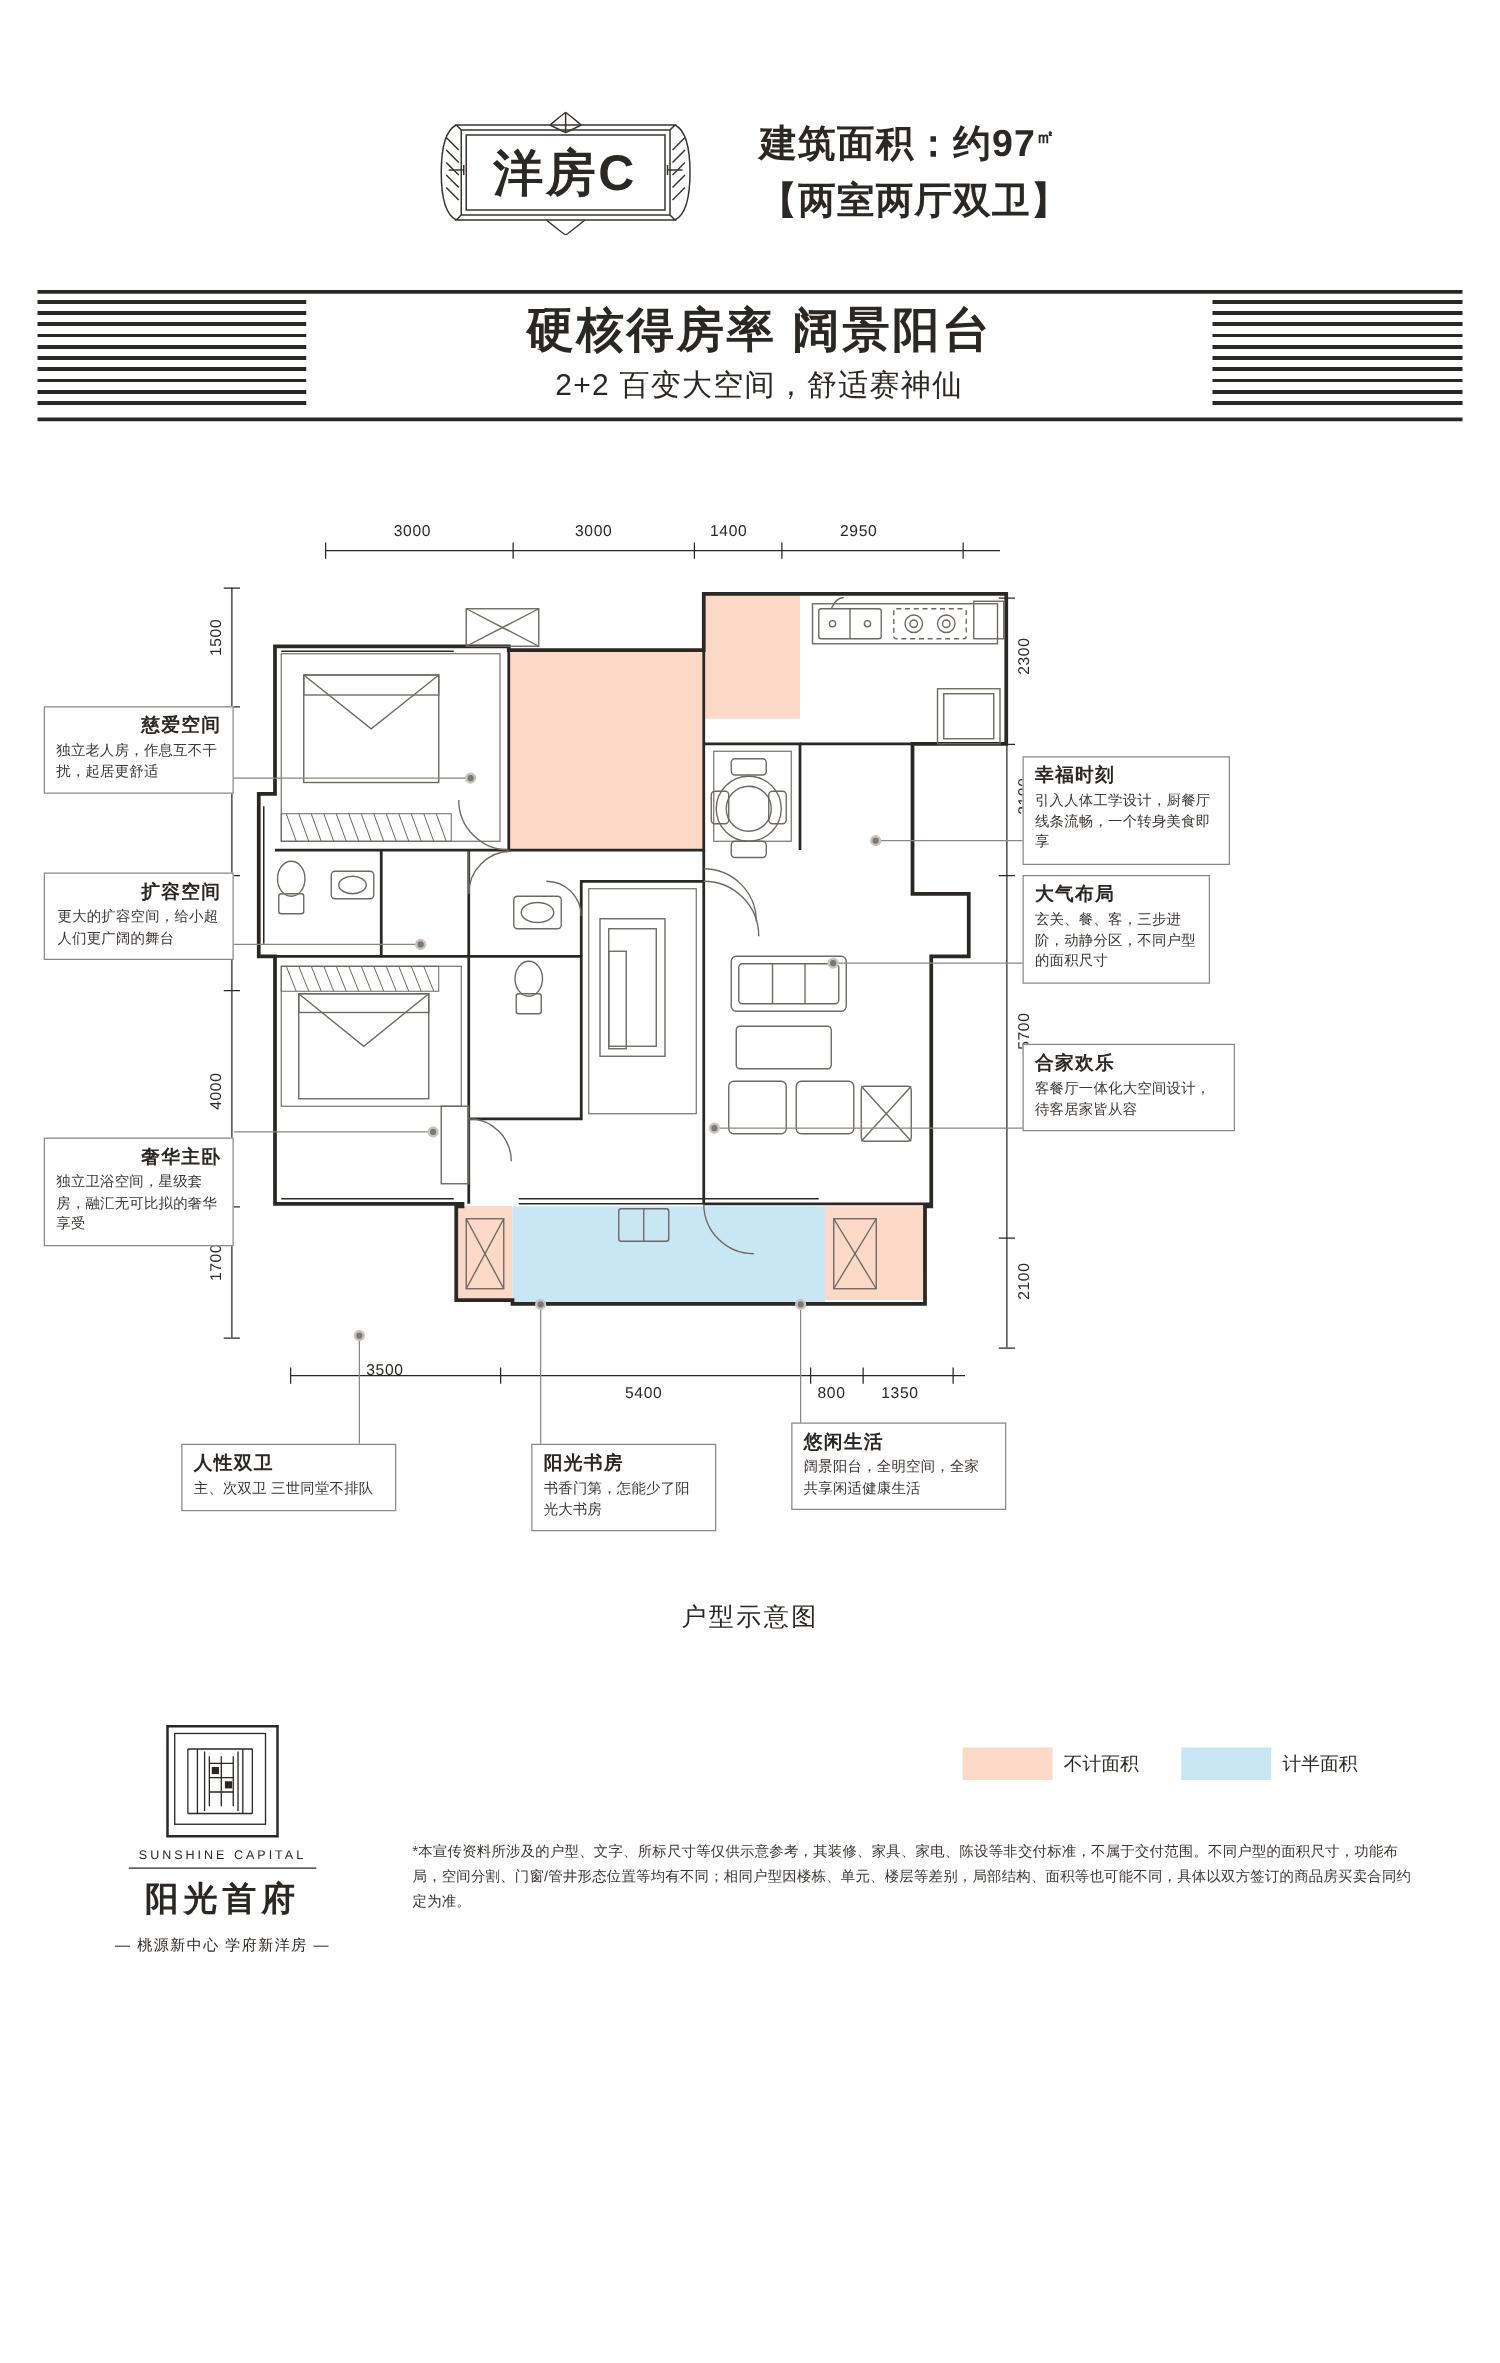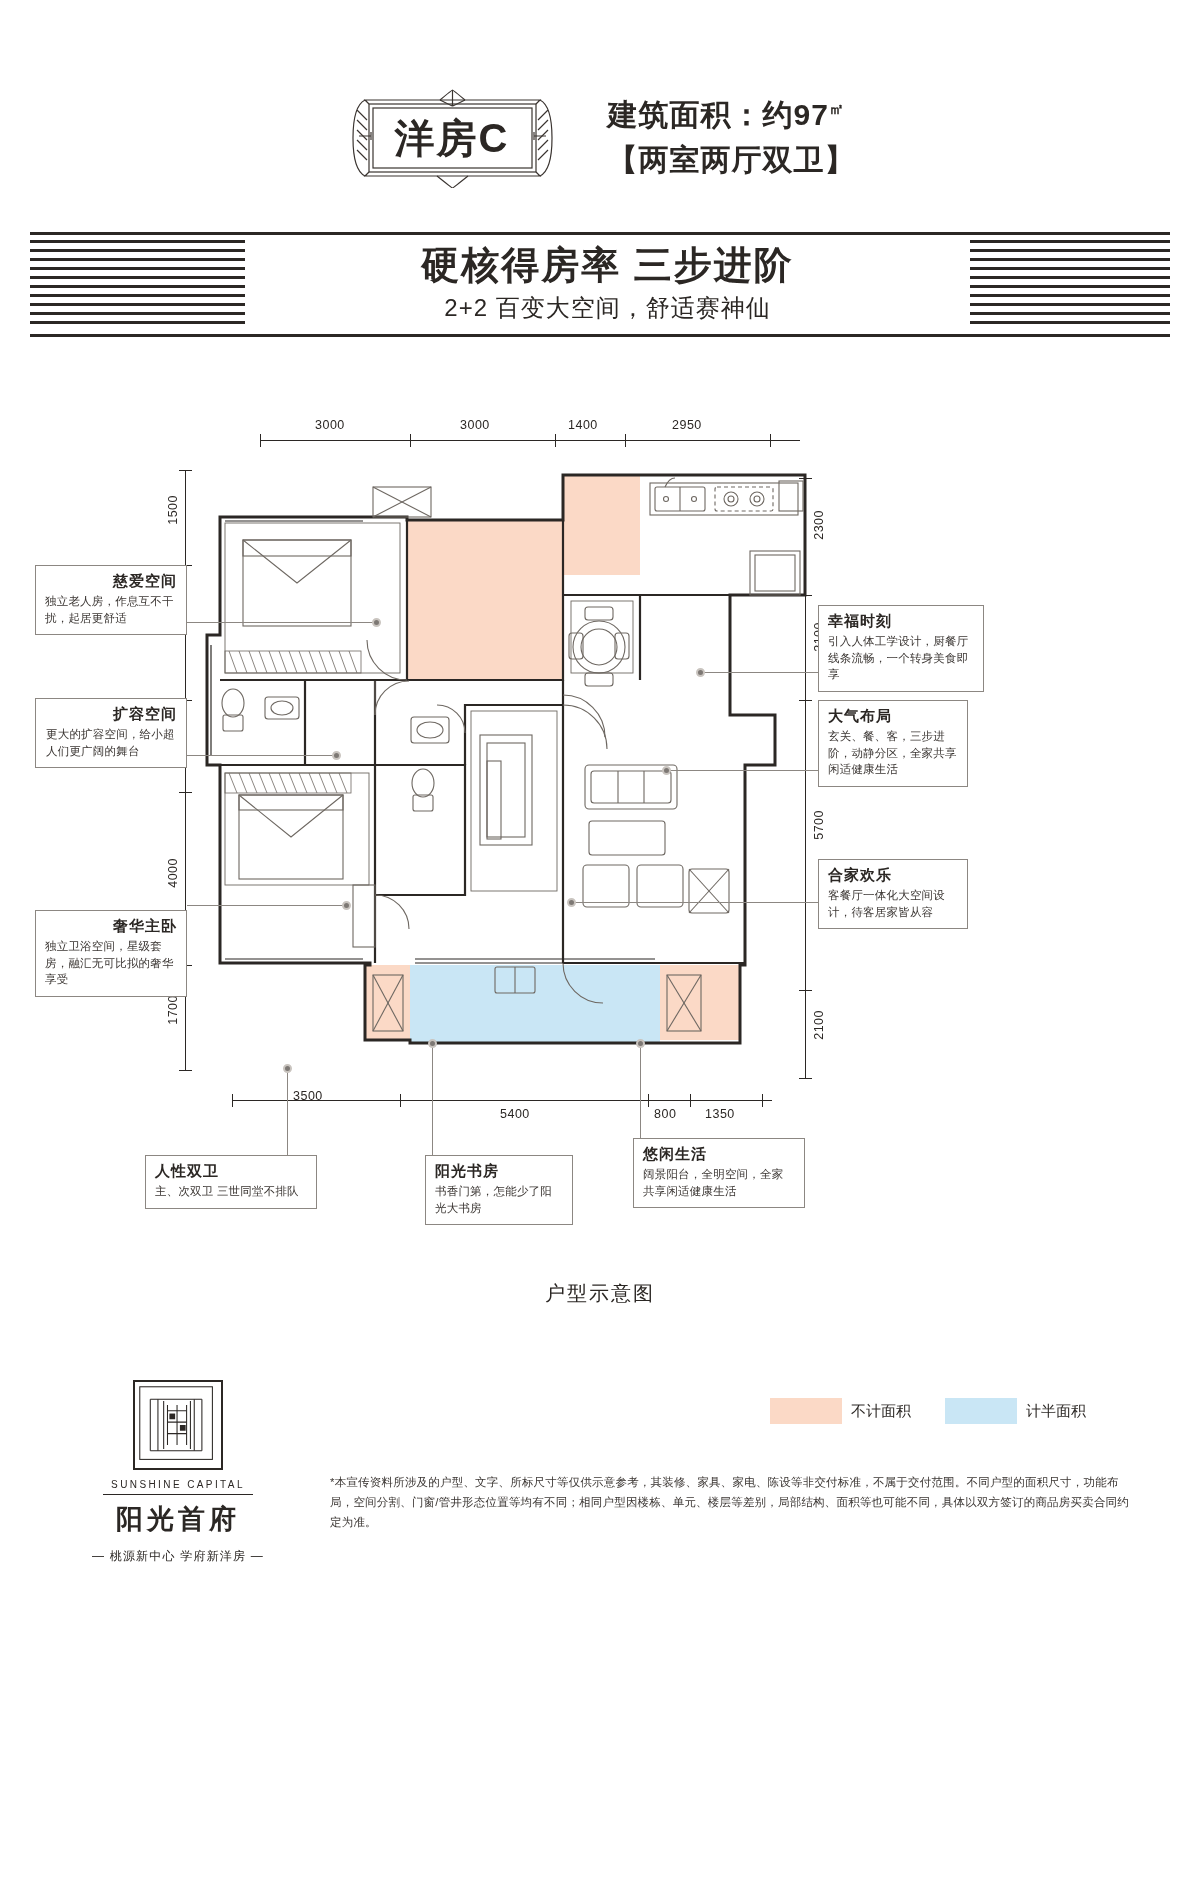--- a/index.html
+++ b/index.html
@@ -124,21 +124,21 @@
     <div class="header-line">【两室两厅双卫】</div>
   </div>
 </div>
 
 <div class="banner">
   <div class="banner-rule top"></div>
   <div class="banner-rule bot"></div>
   <div class="stripes left"></div>
   <div class="stripes right"></div>
   <div class="banner-center">
-    <div class="banner-main">硬核得房率 三步进阶</div>
+    <div class="banner-main">硬核得房率 阔景阳台</div>
     <div class="banner-sub">2+2 百变大空间，舒适赛神仙</div>
   </div>
 </div>
 
 <div class="plan">
 
   <div class="dimline" style="left:260px; top:30px; width:540px; height:1px; background:#2b2724;"></div>
   <div class="dimline" style="left:260px; top:24px; width:1px; height:13px;"></div>
   <div class="dimline" style="left:410px; top:24px; width:1px; height:13px;"></div>
   <div class="dimline" style="left:555px; top:24px; width:1px; height:13px;"></div>
@@ -386,26 +386,26 @@
 
   <div class="callout right" style="left:818px; top:195px; width:166px;">
     <div class="ctitle">幸福时刻</div>
     <div class="cbody">引入人体工学设计，厨餐厅线条流畅，一个转身美食即享</div>
   </div>
   <div class="lead" style="left:700px; top:262px; width:118px;"></div>
   <div class="dot" style="left:696px; top:258px;"></div>
 
   <div class="callout right" style="left:818px; top:290px; width:150px;">
     <div class="ctitle">大气布局</div>
-    <div class="cbody">玄关、餐、客，三步进阶，动静分区，全家共享闲适健康生活</div>
+    <div class="cbody">玄关、餐、客，三步进阶，动静分区，不同户型的面积尺寸</div>
   </div>
   <div class="lead" style="left:670px; top:360px; width:148px;"></div>
   <div class="dot" style="left:662px; top:356px;"></div>
 
-  <div class="callout right" style="left:818px; top:425px; width:150px;margin-top:24px;">
+  <div class="callout right" style="left:818px; top:425px; width:170px;">
     <div class="ctitle">合家欢乐</div>
     <div class="cbody">客餐厅一体化大空间设计，待客居家皆从容</div>
   </div>
   <div class="lead" style="left:575px; top:492px; width:243px;"></div>
   <div class="dot" style="left:567px; top:488px;"></div>
 
   <div class="callout bottom" style="left:145px; top:745px; width:172px;">
     <div class="ctitle">人性双卫</div>
     <div class="cbody">主、次双卫 三世同堂不排队</div>
   </div>

